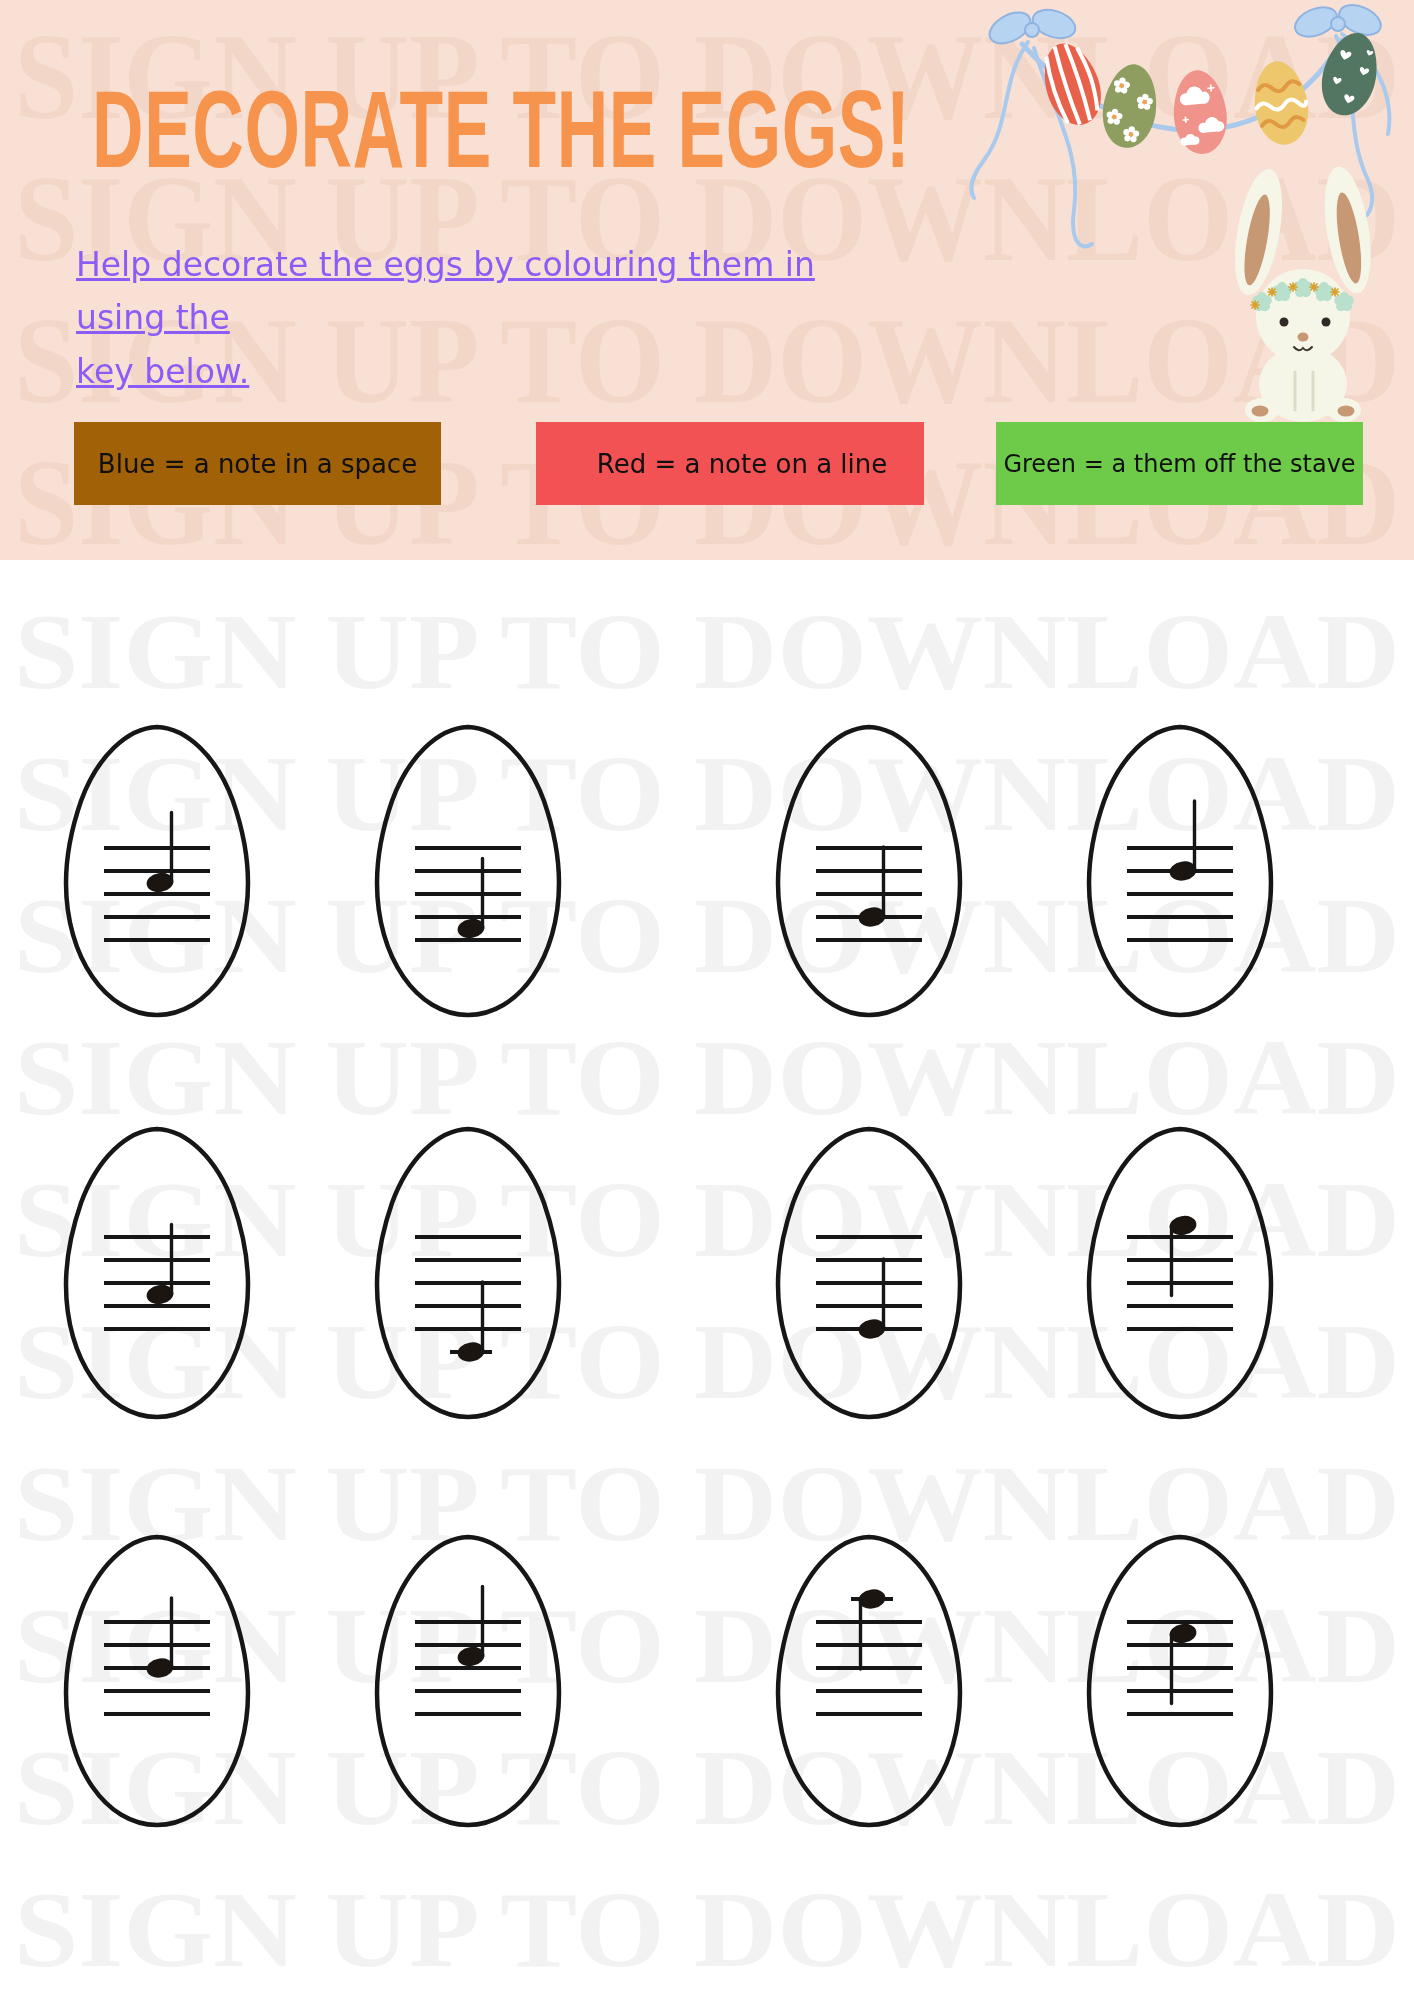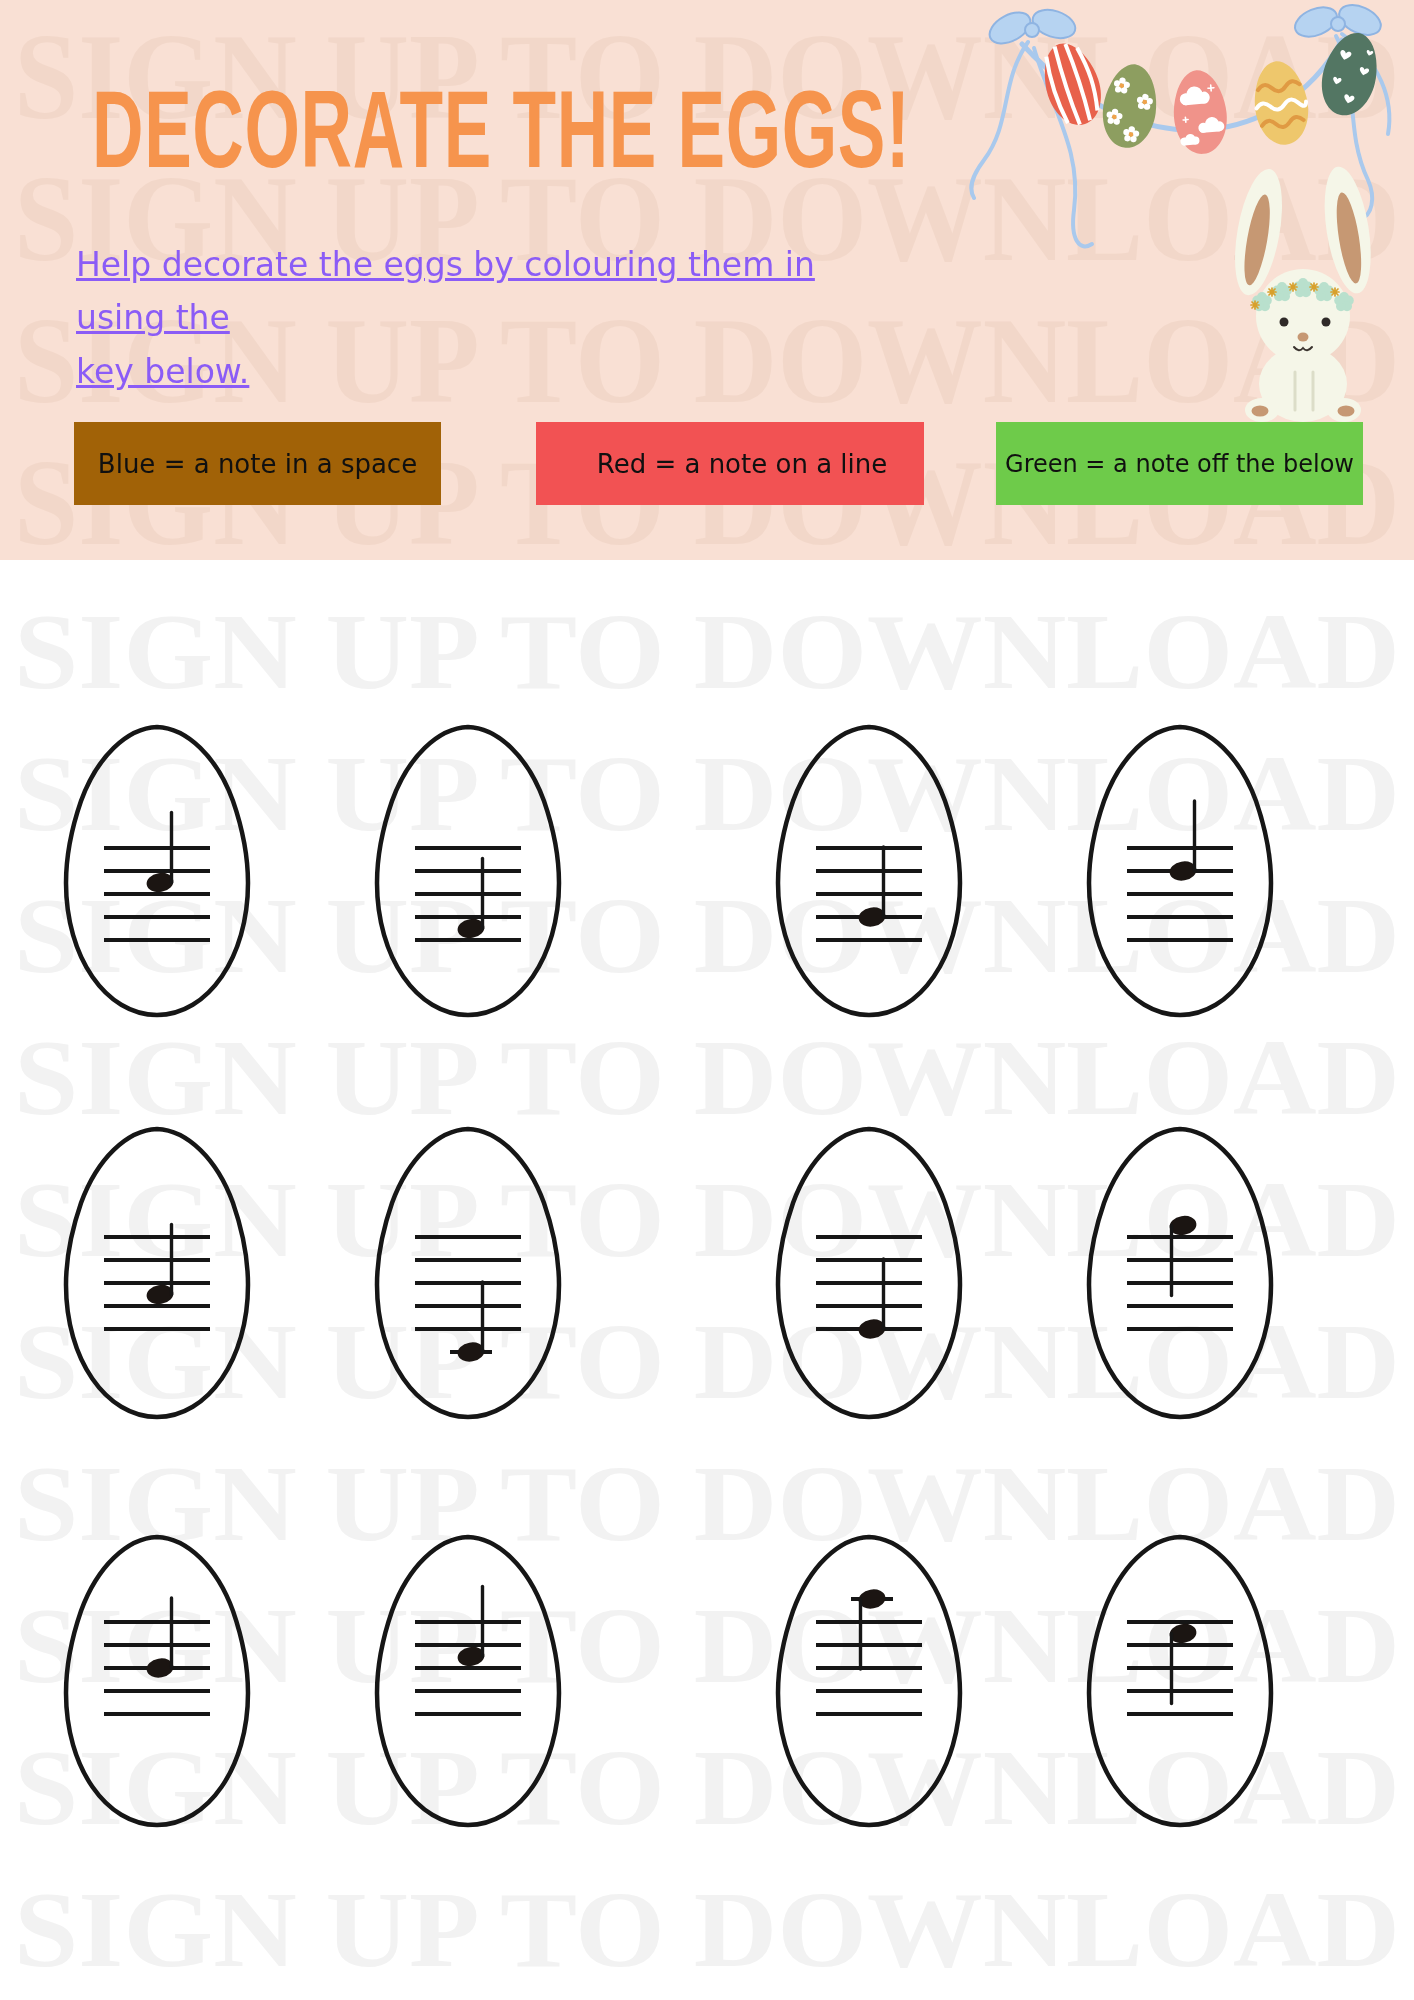--- a/index.html
+++ b/index.html
@@ -364,16 +364,16 @@
   </svg>
 
   <div class="title" style="color: rgb(246, 148, 77);">DECORATE THE EGGS!</div>
 
   <div class="instructions">Help decorate the eggs by colouring them in using the
 key below.</div>
 
   <div class="key-row">
     <div class="key-box key-blue" style="background-color: #a16207;">Blue = a note in a space</div>
     <div class="key-box key-red" style="background-color: rgb(242, 82, 83);">Red = a note on a line</div>
-    <div class="key-box key-green" style="background-color: rgb(110, 203, 74);">Green = a note off the below</div>
+    <div class="key-box key-green" style="background-color: rgb(110, 203, 74);">Green = a them off the stave</div>
   </div>
 
 </div>
 
 </body></html>

